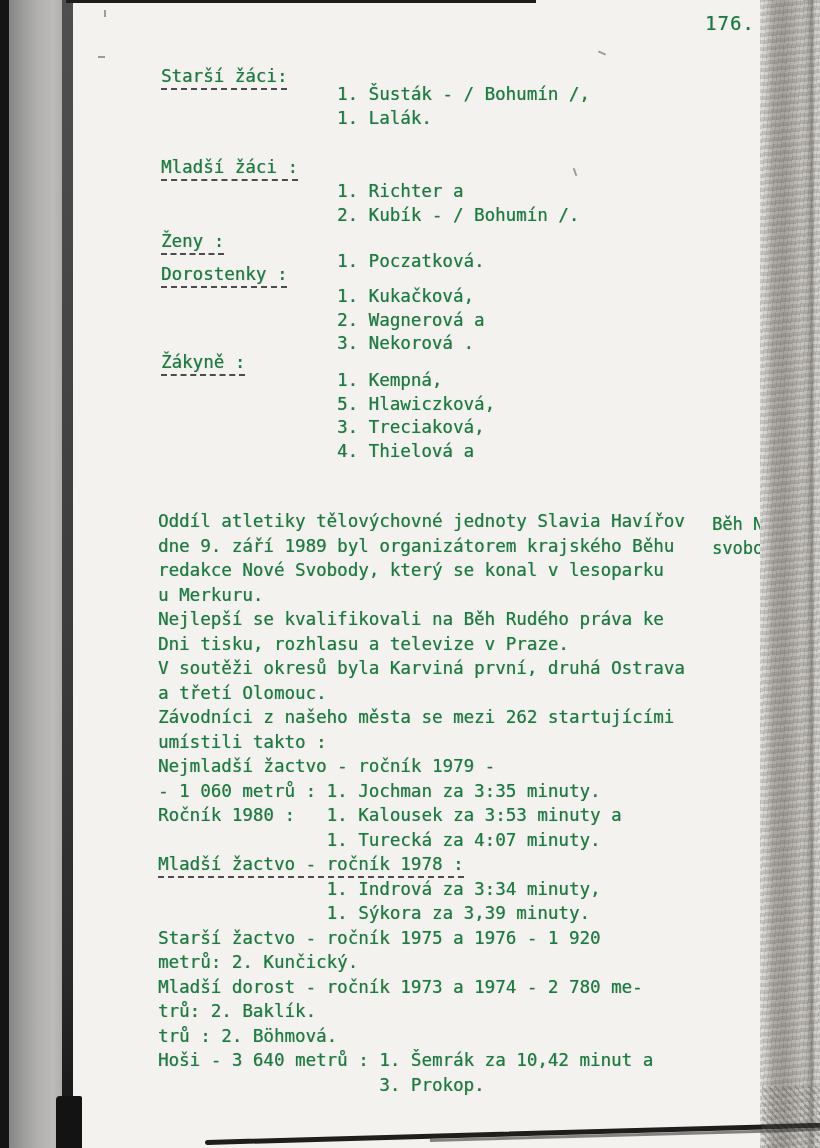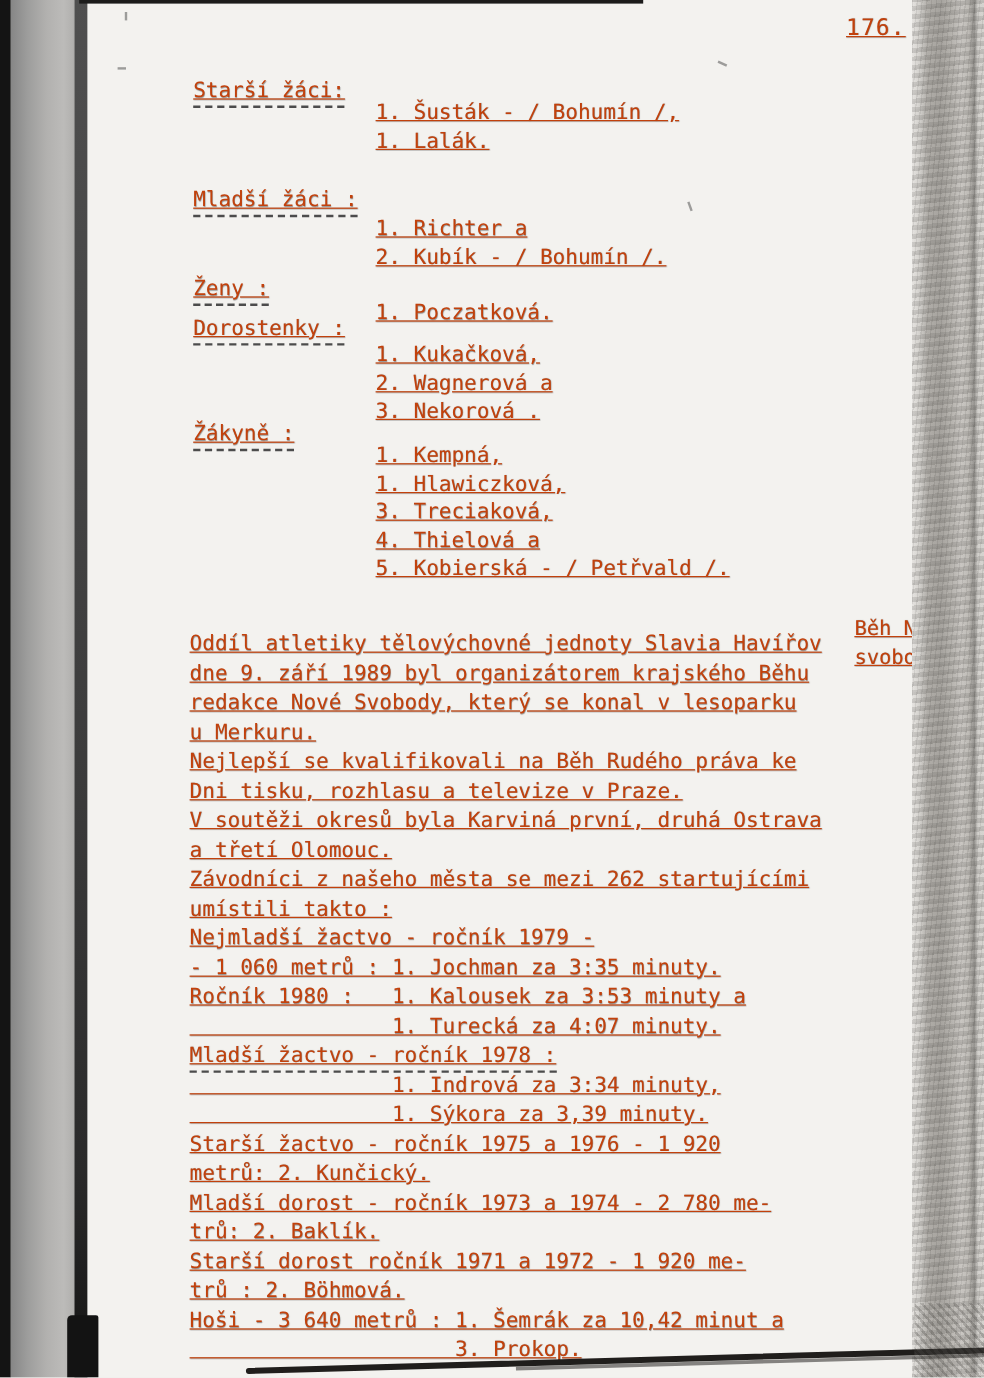--- a/index.html
+++ b/index.html
@@ -33,37 +33,37 @@
     background:repeating-linear-gradient(48deg,rgba(78,76,72,.38) 0 2px,rgba(205,203,199,.18) 2px 5px);}
 
   
   .speck{position:absolute;background:rgba(70,70,70,.5);}
   .speck-a{left:104px;top:10px;width:2px;height:7px;}
   .speck-b{left:598px;top:52px;width:8px;height:2px;transform:rotate(25deg);}
   .speck-c{left:98px;top:56px;width:7px;height:2px;}
   .speck-d{left:574px;top:168px;width:2px;height:8px;transform:rotate(-20deg);}
 
   
-  .ink{color:#c2410c;text-shadow:0.4px 0.4px 0.7px rgba(70,70,70,.55);text-decoration:underline;}
+  .ink{color:#15803d;text-shadow:0.4px 0.4px 0.7px rgba(70,70,70,.55);}
   .page-number{position:absolute;left:632px;top:12px;font-size:19px;letter-spacing:1px;}
   .dashed{border-bottom:2px dashed #4c4c4c;padding-bottom:2px;}
 
   .sec{position:absolute;left:88px;font-size:17.5px;}
   .sec-label{position:absolute;left:0;top:0;white-space:nowrap;}
   .sec-items{position:absolute;left:152px;white-space:pre;}
-  .item-line{line-height:23.5px;height:23.5px;}
+  .item-line{line-height:23.5px;height:23.5px;margin-left:24px;}
   .sec-0{top:66px}  .sec-0 .sec-items{top:17px}
   .sec-1{top:157px} .sec-1 .sec-items{top:23px}
   .sec-2{top:231px} .sec-2 .sec-items{top:19px}
   .sec-3{top:264px} .sec-3 .sec-items{top:21px}
   .sec-4{top:352px} .sec-4 .sec-items{top:17px}
 
   .margin-note{position:absolute;left:639px;top:512px;font-size:17px;line-height:24px;white-space:nowrap;}
 
-  .body-text{position:absolute;left:85px;top:509px;font-size:17.5px;margin-top:16px;}
+  .body-text{position:absolute;left:85px;top:509px;font-size:17.5px;}
   .bline{line-height:24.5px;height:24.5px;white-space:pre;}
 </style>
 </head>
 <body>
 
 <div class="scan">
 
   <div class="left-black"></div>
   <div class="left-gray"></div>
   <div class="fold"></div>
@@ -83,21 +83,21 @@
         <div class="sec sec-2">
           <div class="sec-label ink"><span class="dashed">Ženy :</span></div>
           <div class="sec-items ink"><div class="item-line">1. Poczatková.</div></div>
         </div>
         <div class="sec sec-3">
           <div class="sec-label ink"><span class="dashed">Dorostenky :</span></div>
           <div class="sec-items ink"><div class="item-line">1. Kukačková,</div><div class="item-line">2. Wagnerová a</div><div class="item-line">3. Nekorová .</div></div>
         </div>
         <div class="sec sec-4">
           <div class="sec-label ink"><span class="dashed">Žákyně :</span></div>
-          <div class="sec-items ink"><div class="item-line">1. Kempná,</div><div class="item-line">1. Hlawiczková,</div><div class="item-line">3. Treciaková,</div><div class="item-line">4. Thielová a</div><div class="item-line">5. Kobierská - / Petřvald /.</div></div>
+          <div class="sec-items ink"><div class="item-line">1. Kempná,</div><div class="item-line">5. Hlawiczková,</div><div class="item-line">3. Treciaková,</div><div class="item-line">4. Thielová a</div></div>
         </div>
       </div>
 
     <div class="margin-note ink">
       <div>Běh Nové</div>
       <div>svobody</div>
     </div>
 
     <div id="body-lines" class="body-text ink">
         <div class="bline"><span>Oddíl atletiky tělovýchovné jednoty Slavia Havířov</span></div>
@@ -114,21 +114,20 @@
         <div class="bline"><span>- 1 060 metrů : 1. Jochman za 3:35 minuty.</span></div>
         <div class="bline"><span>Ročník 1980 :   1. Kalousek za 3:53 minuty a</span></div>
         <div class="bline"><span>                1. Turecká za 4:07 minuty.</span></div>
         <div class="bline"><span class="dashed">Mladší žactvo - ročník 1978 :</span></div>
         <div class="bline"><span>                1. Indrová za 3:34 minuty,</span></div>
         <div class="bline"><span>                1. Sýkora za 3,39 minuty.</span></div>
         <div class="bline"><span>Starší žactvo - ročník 1975 a 1976 - 1 920</span></div>
         <div class="bline"><span>metrů: 2. Kunčický.</span></div>
         <div class="bline"><span>Mladší dorost - ročník 1973 a 1974 - 2 780 me-</span></div>
         <div class="bline"><span>trů: 2. Baklík.</span></div>
-        <div class="bline"><span>Starší dorost ročník 1971 a 1972 - 1 920 me-</span></div>
         <div class="bline"><span>trů : 2. Böhmová.</span></div>
         <div class="bline"><span>Hoši - 3 640 metrů : 1. Šemrák za 10,42 minut a</span></div>
         <div class="bline"><span>                     3. Prokop.</span></div>
       </div>
   </div>
 
   <div class="top-line"></div>
   <div class="right-band"></div>
   <div class="fold-bottom"></div>
   <div class="bottom-edge"></div>

